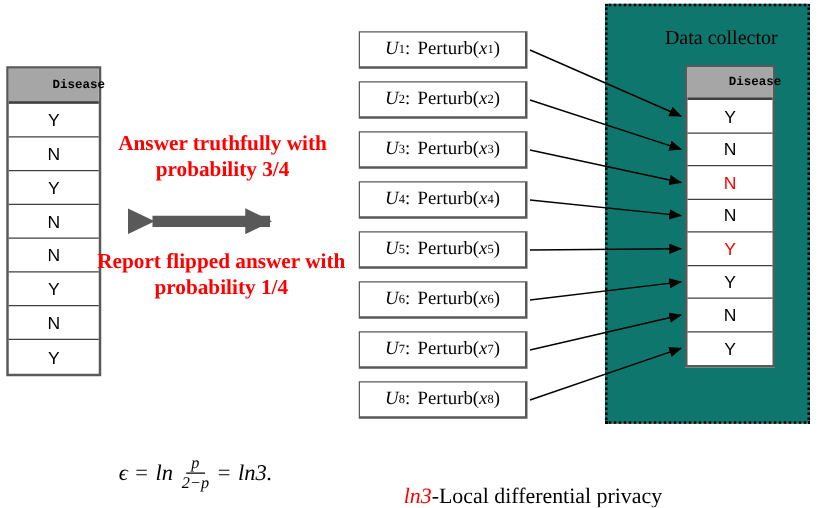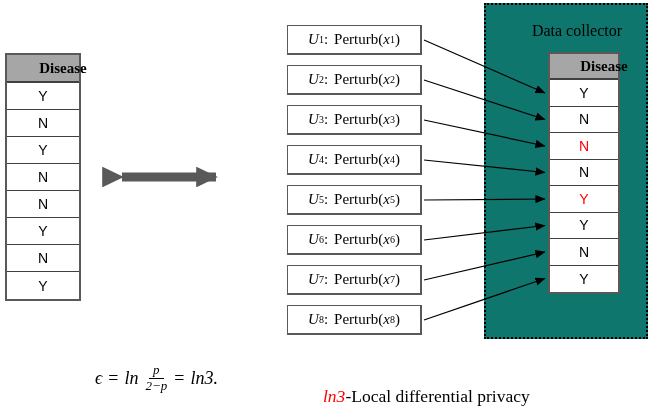--- a/index.html
+++ b/index.html
@@ -9,21 +9,21 @@
     font-family:"Liberation Serif", serif; overflow:hidden;
   }
   svg.layer { position:absolute; left:0; top:0; width:664px; height:406px; z-index:5; pointer-events:none; }
   .thin-arrow { stroke:#000; stroke-width:1.2; }
   .double-arrow { stroke:var(--arrow-gray,#595959); stroke-width:9; }
 
   
   .vtable { position:absolute; border:2px solid #595959; background:#fff; z-index:10; }
   .vtable .thead {
     background:var(--header-gray,#a6a6a6); color:#000;
-    font-family:Liberation Serif, serif; font-weight:bold; font-size:15px;
+    font-family:Liberation Mono, monospace; font-weight:bold; font-size:10px;
     display:flex; align-items:center; justify-content:center;
     border-bottom:2px solid #404040;
     padding-left:40px;
   }
   .vtable .trow {
     display:flex; align-items:center; justify-content:center;
     font-family:"Liberation Sans", sans-serif; font-size:14px; color:#000;
     border-bottom:1.5px solid #404040;
   }
   .vtable .trow:last-child { border-bottom:none; }
@@ -105,21 +105,29 @@
         <div class="trow">N</div>
         <div class="trow">Y</div>
         <div class="trow">N</div>
         <div class="trow">N</div>
         <div class="trow">Y</div>
         <div class="trow">N</div>
         <div class="trow">Y</div>
       </div>
   </div>
 
-
+  <div class="ann ann-top">
+    <div>Answer truthfully with</div>
+    <div>probability 3/4</div>
+  </div>
+
+  <div class="ann ann-bottom">
+    <div>Report flipped answer with</div>
+    <div>probability 1/4</div>
+  </div>
 
   <div id="perturb-boxes">
       <div class="ubox" style="top: 25px;">
         <span class="it">U</span>
         <sub>1</sub>
         <span class="sep">:</span>
         <span>Perturb(</span>
         <span class="it">x</span>
         <sub>1</sub>
         <span>)</span>

